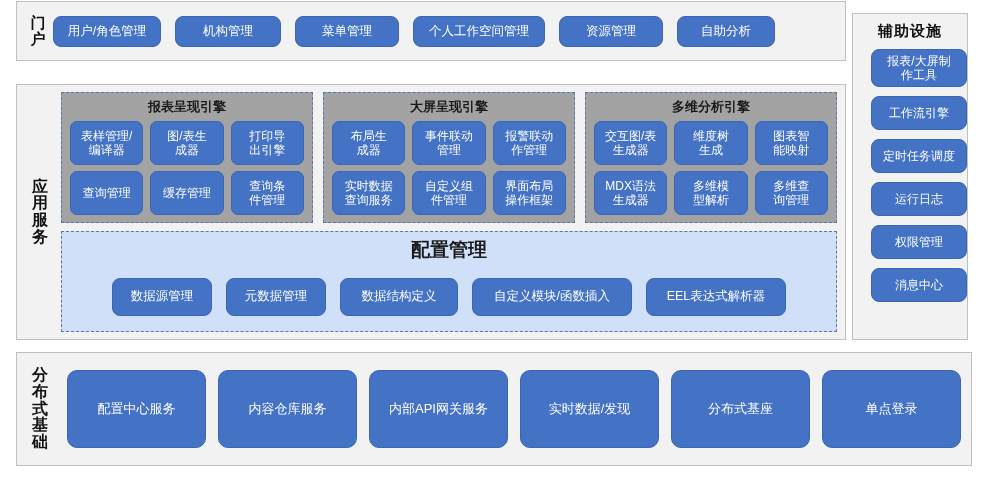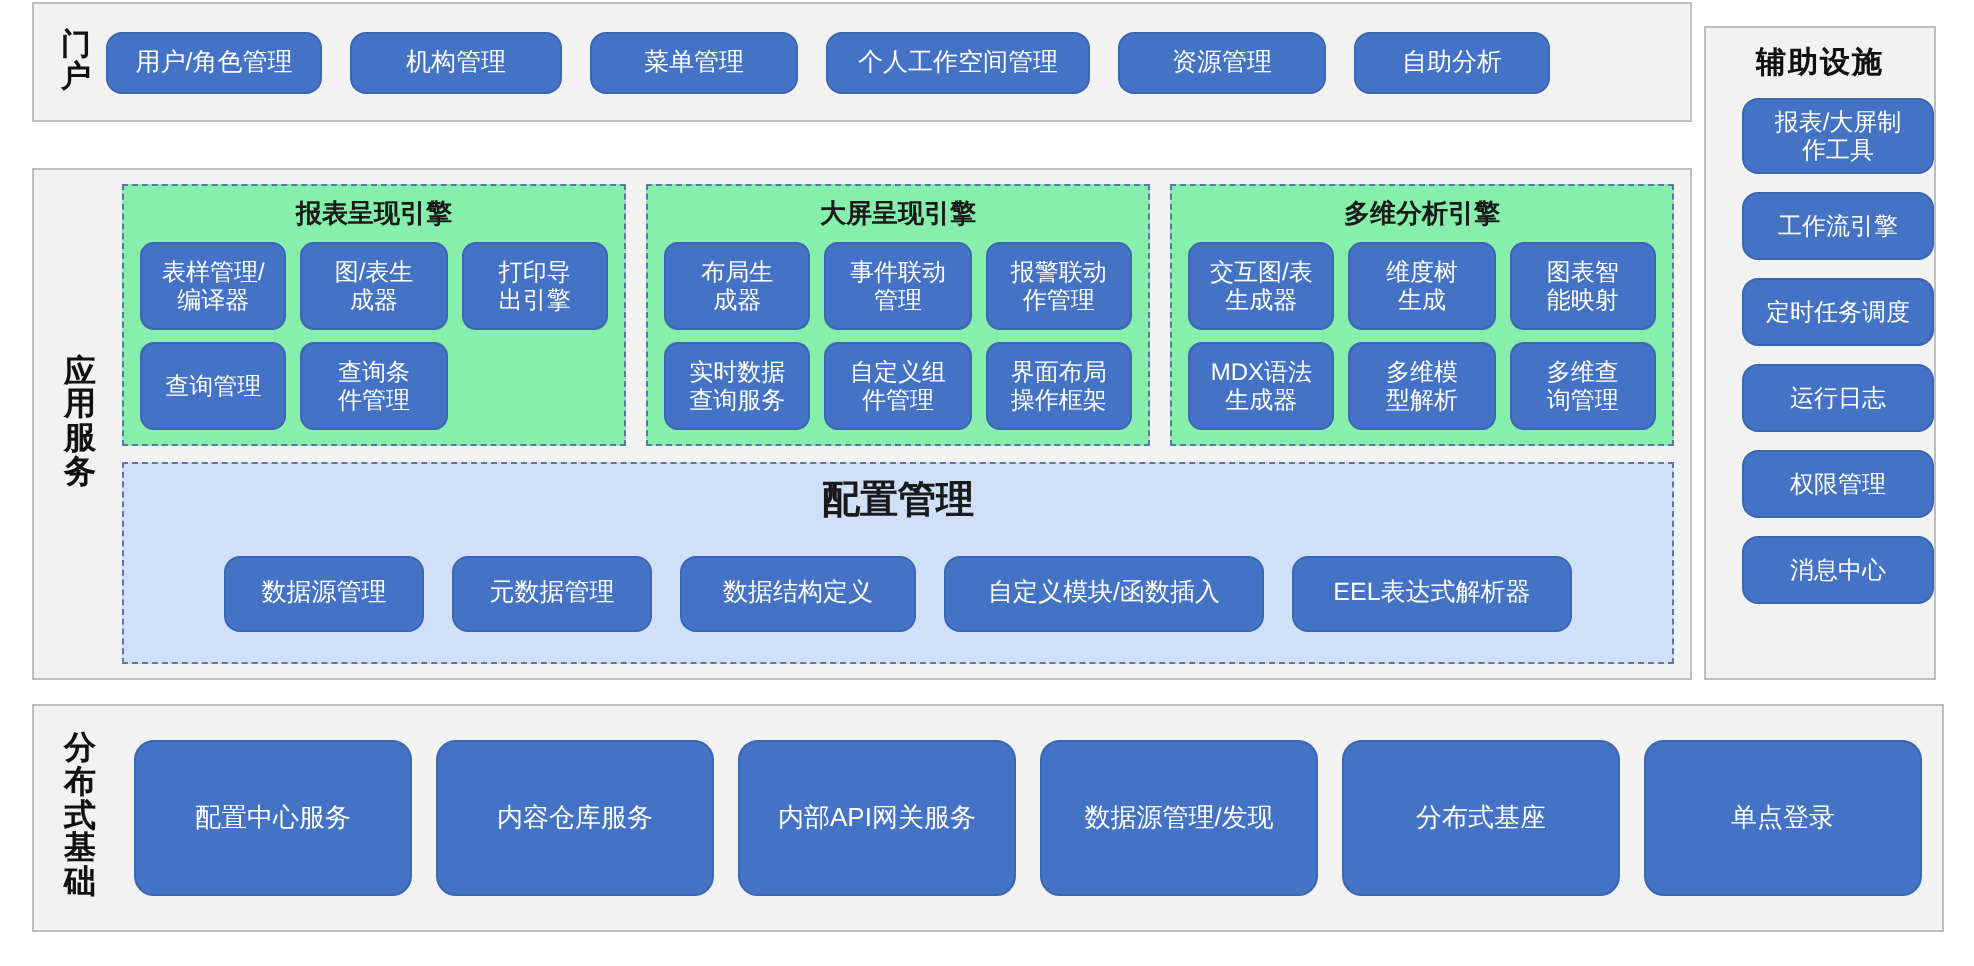--- a/index.html
+++ b/index.html
@@ -68,21 +68,21 @@
   
   #app-panel{left:16px;top:84px;width:830px;height:256px;}
   .app-inner{display:flex;height:100%;box-sizing:border-box;padding:7px 8px 7px 2px;}
   .app-label{
     width:42px;display:flex;align-items:center;justify-content:center;flex:0 0 auto;
   }
   .app-right{flex:1;display:flex;flex-direction:column;gap:8px;min-width:0;}
 
   .engines{display:flex;gap:10px;flex:0 0 auto;}
   .group{
-    background:#86efac;
+    background:#a3a3a3;
     border:1px dashed #5a77a8;
     box-sizing:border-box;
     padding:4px 8px 7px;
     display:flex;flex-direction:column;
     flex:1 1 0;
     min-width:0;
   }
   .group-title{
     text-align:center;font-size:13px;font-weight:bold;color:#1a1a1a;
     margin:1px 0 5px;
@@ -162,20 +162,21 @@
           <div class="group">
             <div class="group-title">报表呈现引擎</div>
             <div class="group-grid">
               <div class="btn">表样管理/
 编译器</div>
               <div class="btn">图/表生
 成器</div>
               <div class="btn">打印导
 出引擎</div>
               <div class="btn">查询管理</div>
+              <div class="btn">缓存管理</div>
               <div class="btn">查询条
 件管理</div>
             </div>
           </div>
 
           <div class="group">
             <div class="group-title">大屏呈现引擎</div>
             <div class="group-grid">
               <div class="btn">布局生
 成器</div>
@@ -229,20 +230,20 @@
 
   <section class="panel" id="base-panel">
     <div class="base-inner">
       <div class="base-label">
         <div class="rowlabel big">分布式基础</div>
       </div>
       <div class="base-btns">
         <div class="btn">配置中心服务</div>
         <div class="btn">内容仓库服务</div>
         <div class="btn">内部API网关服务</div>
-        <div class="btn">数据源管理/发现</div>
+        <div class="btn">实时数据/发现</div>
         <div class="btn">分布式基座</div>
         <div class="btn">单点登录</div>
       </div>
     </div>
   </section>
 
 </div>
 
 </body></html>

